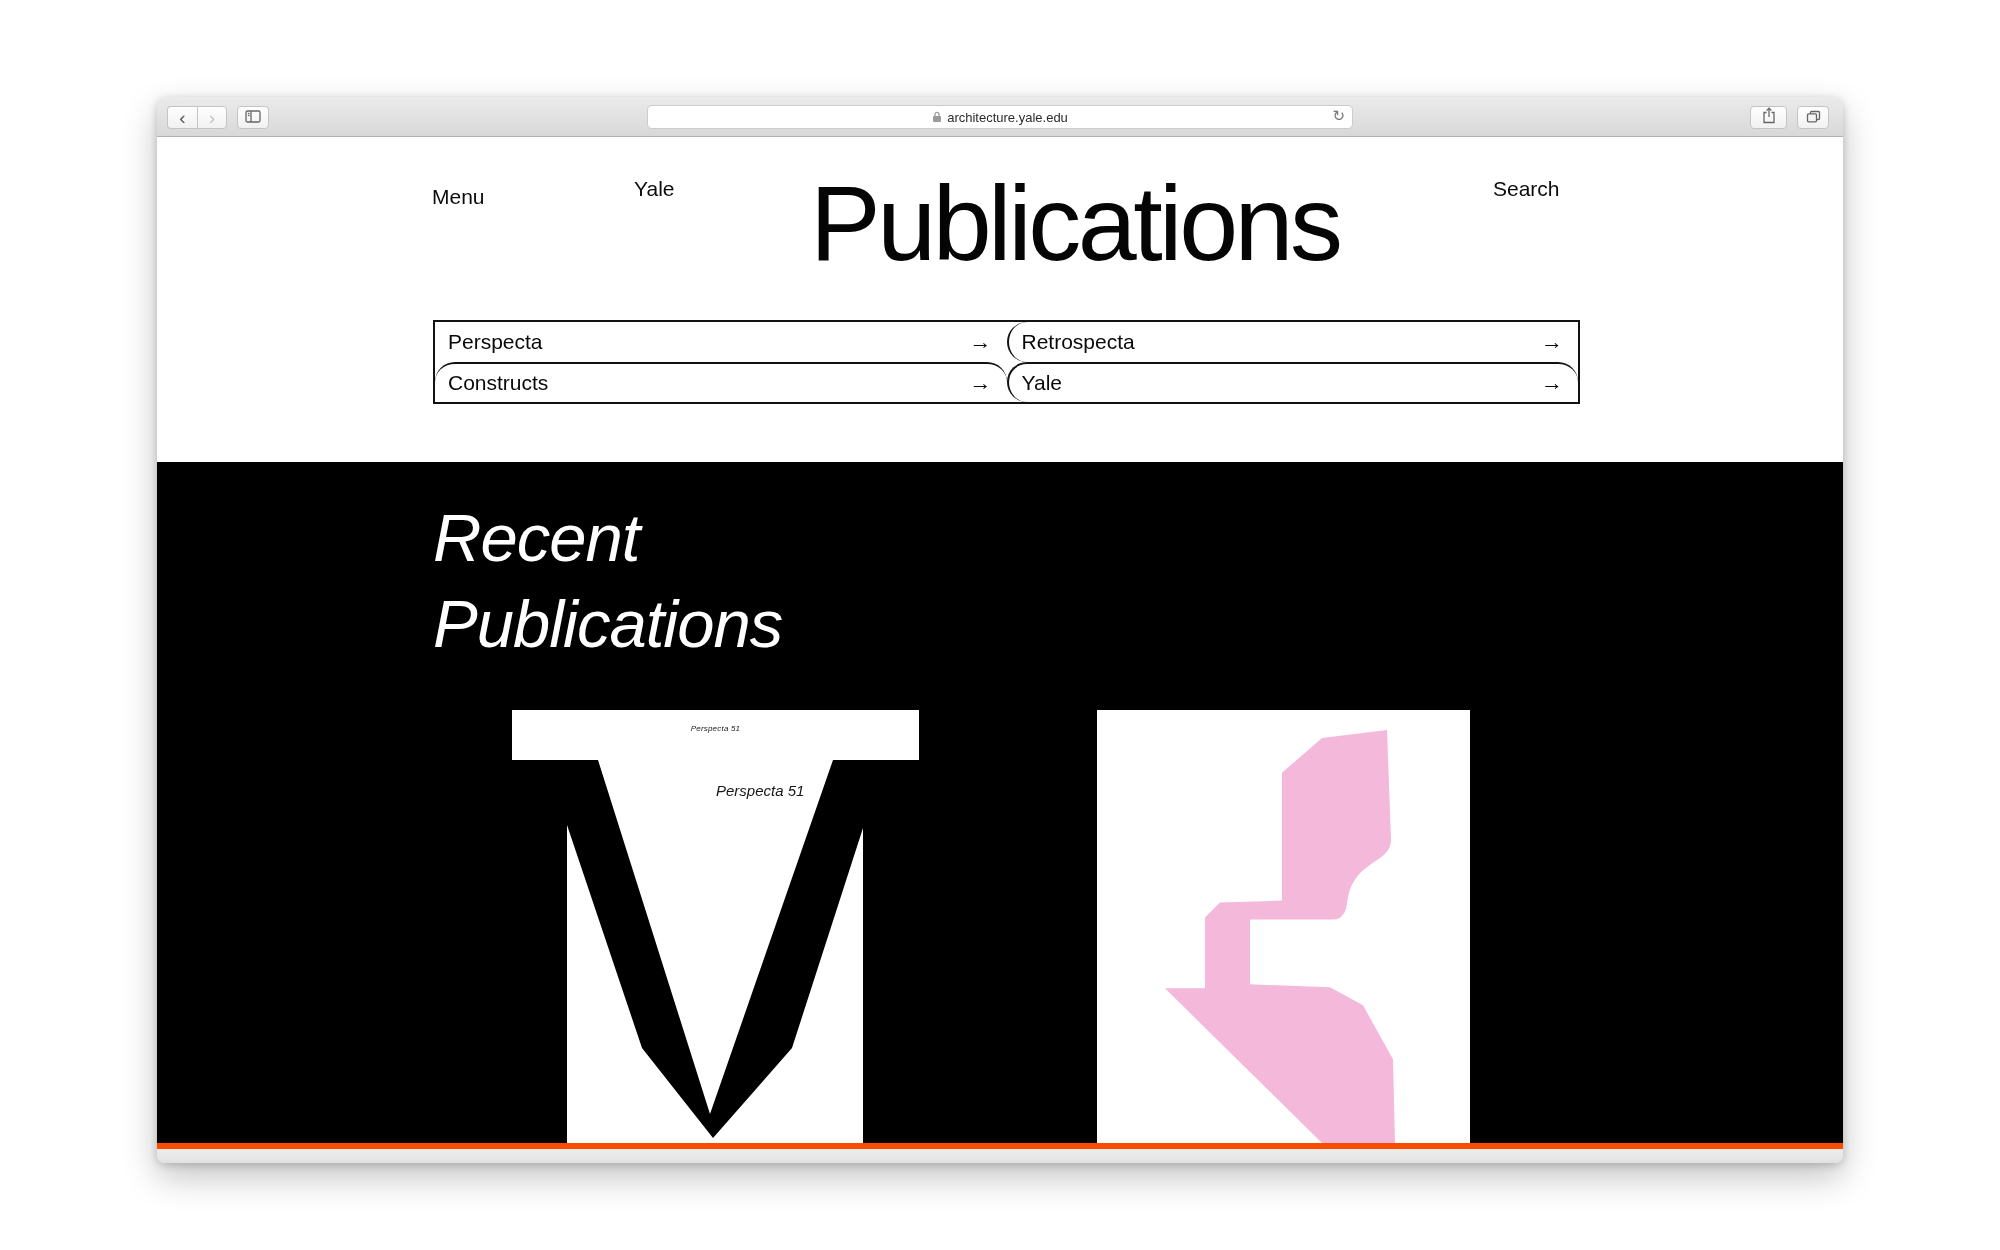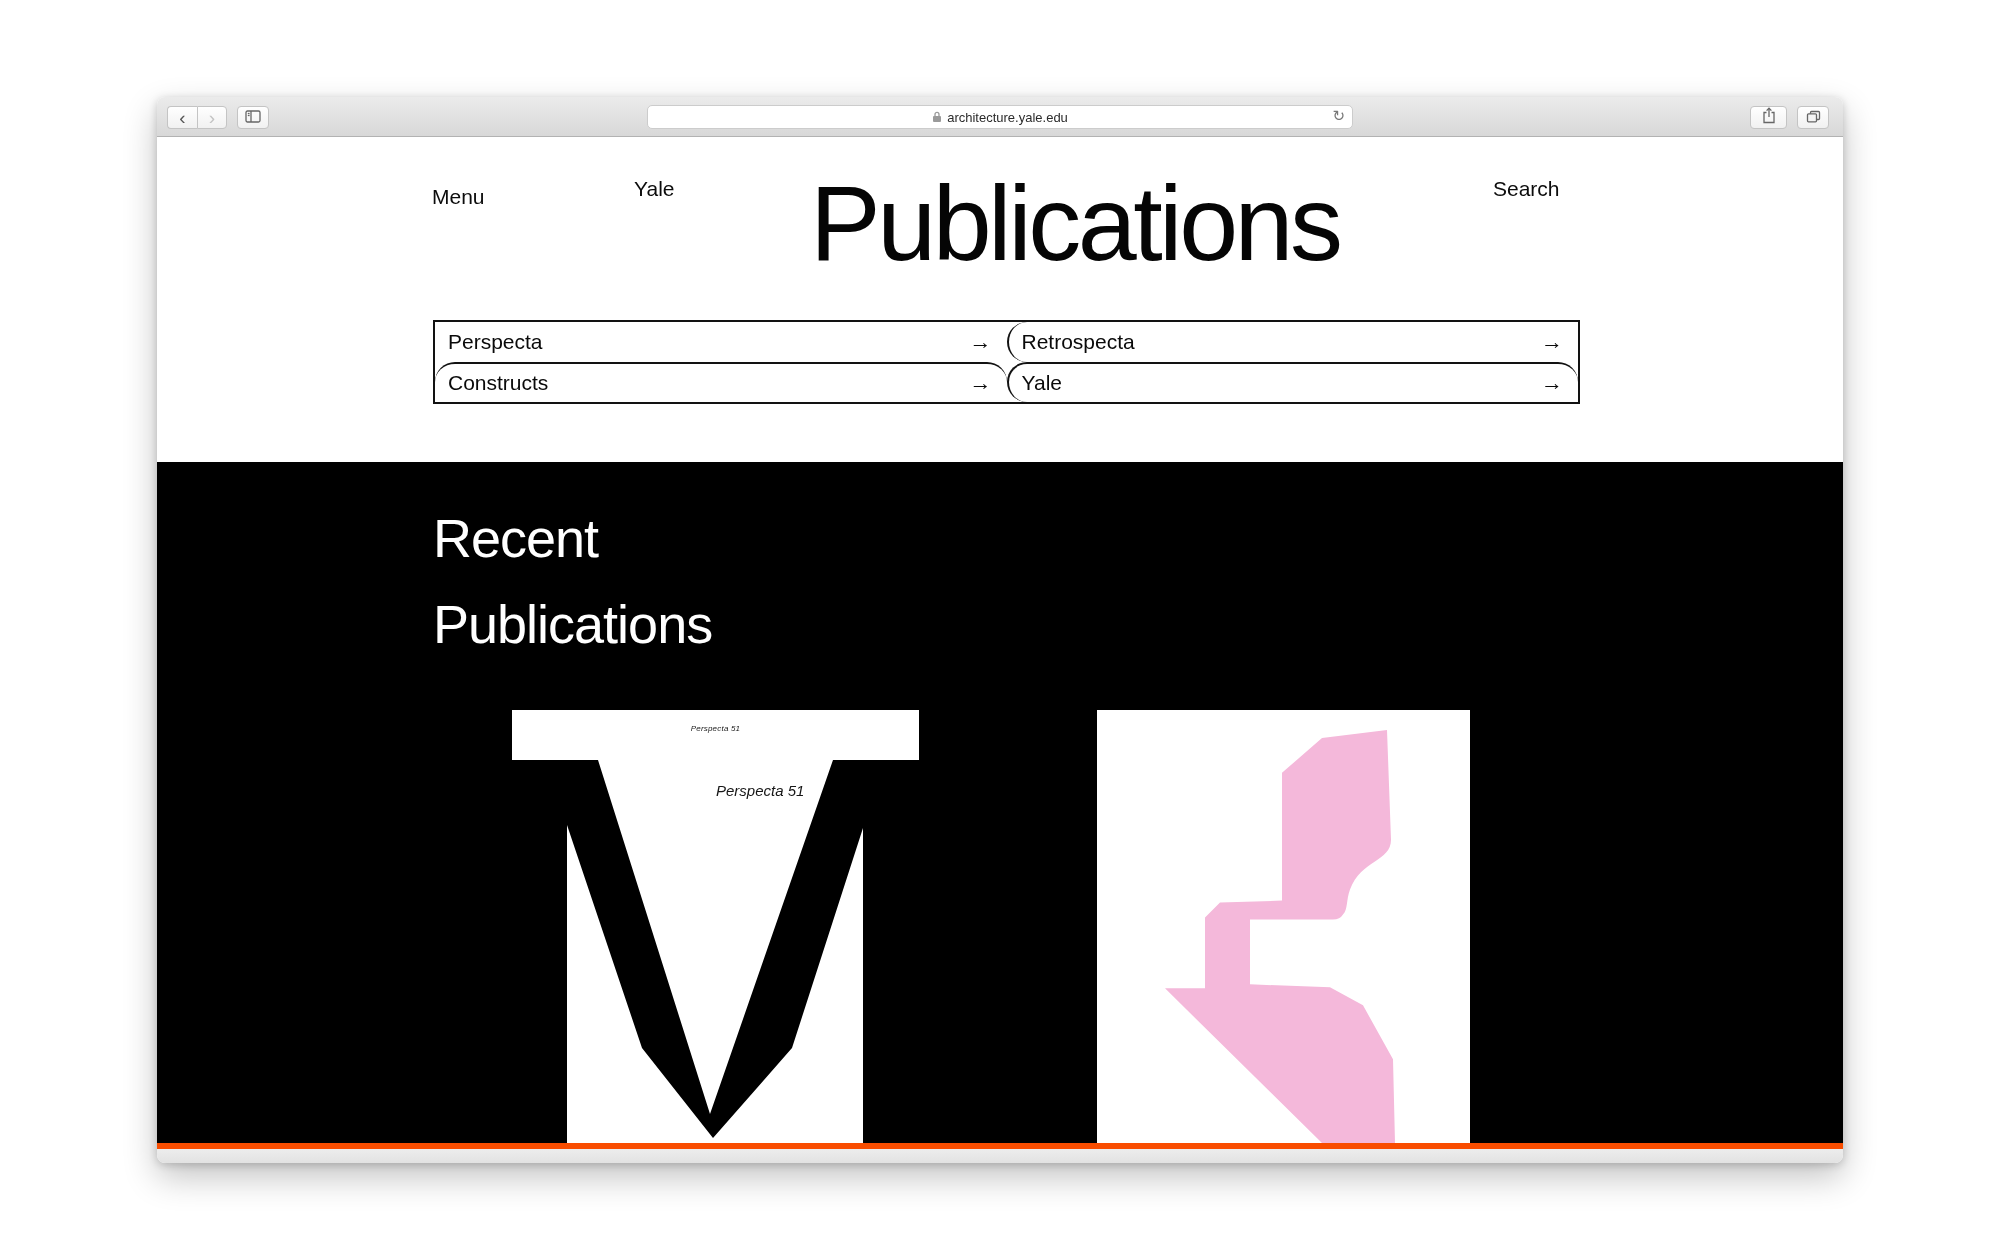--- a/index.html
+++ b/index.html
@@ -61,22 +61,22 @@
                 display:grid; grid-template-columns:1fr 1fr; border:2px solid #121212; }
   .link-cell { height:40px; display:flex; align-items:center; justify-content:space-between;
                padding:0 15px 0 13px; background:#fff; cursor:pointer;border-radius:20px; }
   .link-cell.row2 { border-top:2px solid #121212; }
   .link-cell.col2 { border-left:2px solid #121212;text-align:right; }
   .link-cell .lbl { font-size:21px; color:#0a0a0a; }
   .link-cell .arr { font-size:22px; color:#0a0a0a; }
 
   .black-section { position:absolute; left:0; top:299px; width:1686px; height:681px;
                    background:var(--section-background,#000); }
-  .recent-heading { position:absolute; left:276px; top:33px; color:#fff; font-size:54px;
-                    line-height:86px; letter-spacing:-1px; font-weight:400; }
+  .recent-heading { position:absolute; left:276px; top:33px; color:#fff; font-size:67px;
+                    line-height:86px; letter-spacing:-1px; font-weight:400;font-style:italic; }
 
   .cover { position:absolute; top:248px; height:433px; background:#fff; overflow:hidden; cursor:pointer;font-style:italic; }
   .cover-1 { left:355px; width:407px; }
   .cover-2 { left:940px; width:373px; }
   .cover svg { position:absolute; left:0; top:0; width:100%; height:100%; }
   .m-shape polygon { fill:#000; }
   .pink-shape path { fill:var(--cover-pink,#f4b8da); }
   .cover-top-text { position:absolute; left:0; top:14px; width:100%; text-align:center;
                     font-size:8px; color:#1a1a1a; letter-spacing:.2px; }
   .cover-label { position:absolute; left:204px; top:72px; font-size:15px; color:#161616; }

